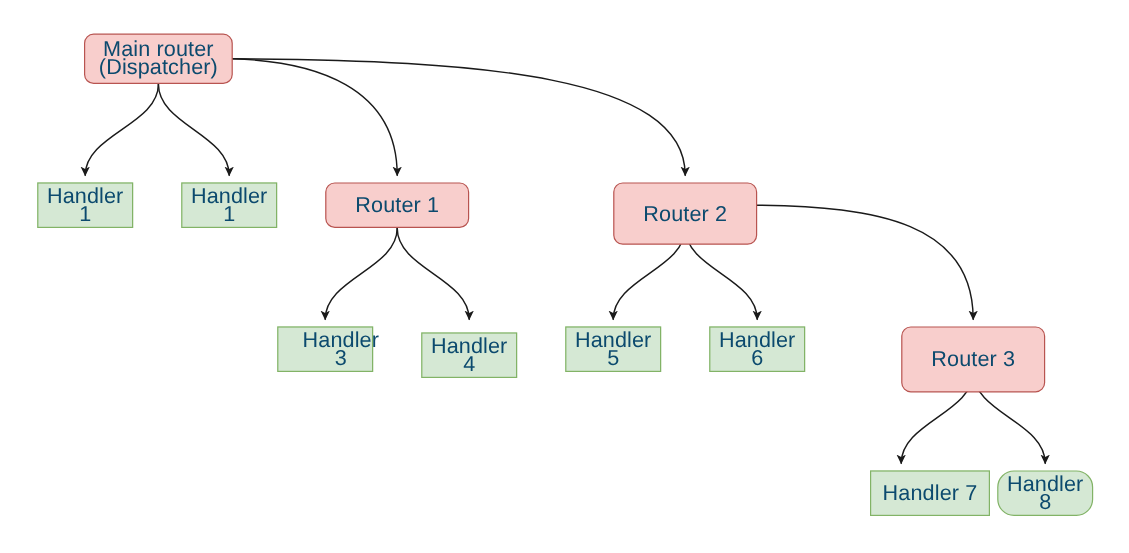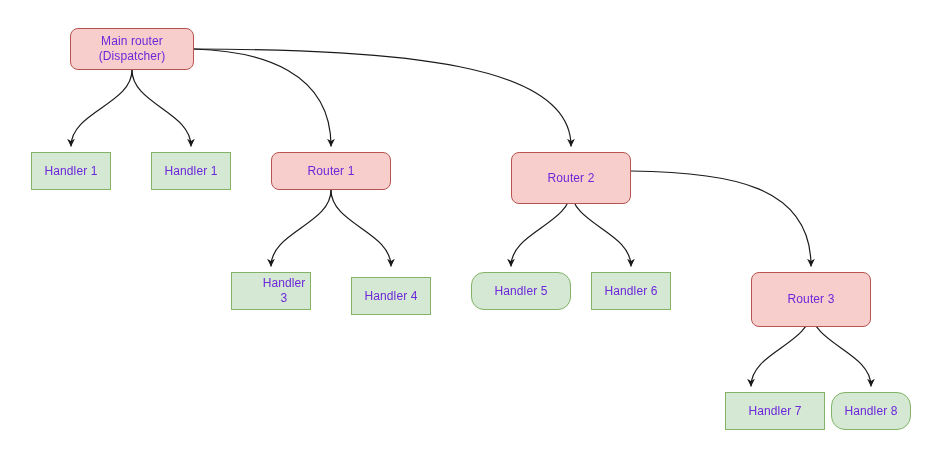--- a/index.html
+++ b/index.html
@@ -29,23 +29,23 @@
     height: 461px;
     pointer-events: none;
   }
   .node {
     position: absolute;
     box-sizing: border-box;
     display: flex;
     align-items: center;
     justify-content: center;
     text-align: center;
-    font-size: 12px;
+    font-size: 18px;
     line-height: 15px;
-    color: #6d28d9;
+    color: #0c4a6e;
     letter-spacing: 0.1px;
     z-index: 2;
   }
   .node-router {
     background: #f8cecc;
     border: 1px solid #b85450;
     border-radius: 8px;
   }
   .node-handler {
     background: #d5e8d4;
@@ -118,21 +118,21 @@
   </div>
 
   <div class="node node-handler" style="left:231px; top:272px; width:80px; height:38px;padding-left:26px;">
     <span class="node-label">Handler 3</span>
   </div>
 
   <div class="node node-handler" style="left:351px; top:277px; width:80px; height:38px;">
     <span class="node-label">Handler 4</span>
   </div>
 
-  <div class="node node-handler" style="left:471px; top:272px; width:100px; height:38px;border-radius:13px;">
+  <div class="node node-handler" style="left:471px; top:272px; width:80px; height:38px;">
     <span class="node-label">Handler 5</span>
   </div>
 
   <div class="node node-handler" style="left:591px; top:272px; width:80px; height:38px;">
     <span class="node-label">Handler 6</span>
   </div>
 
   <div class="node node-router" style="left:751px; top:272px; width:120px; height:55px;">
     <span class="node-label">Router 3</span>
   </div>

